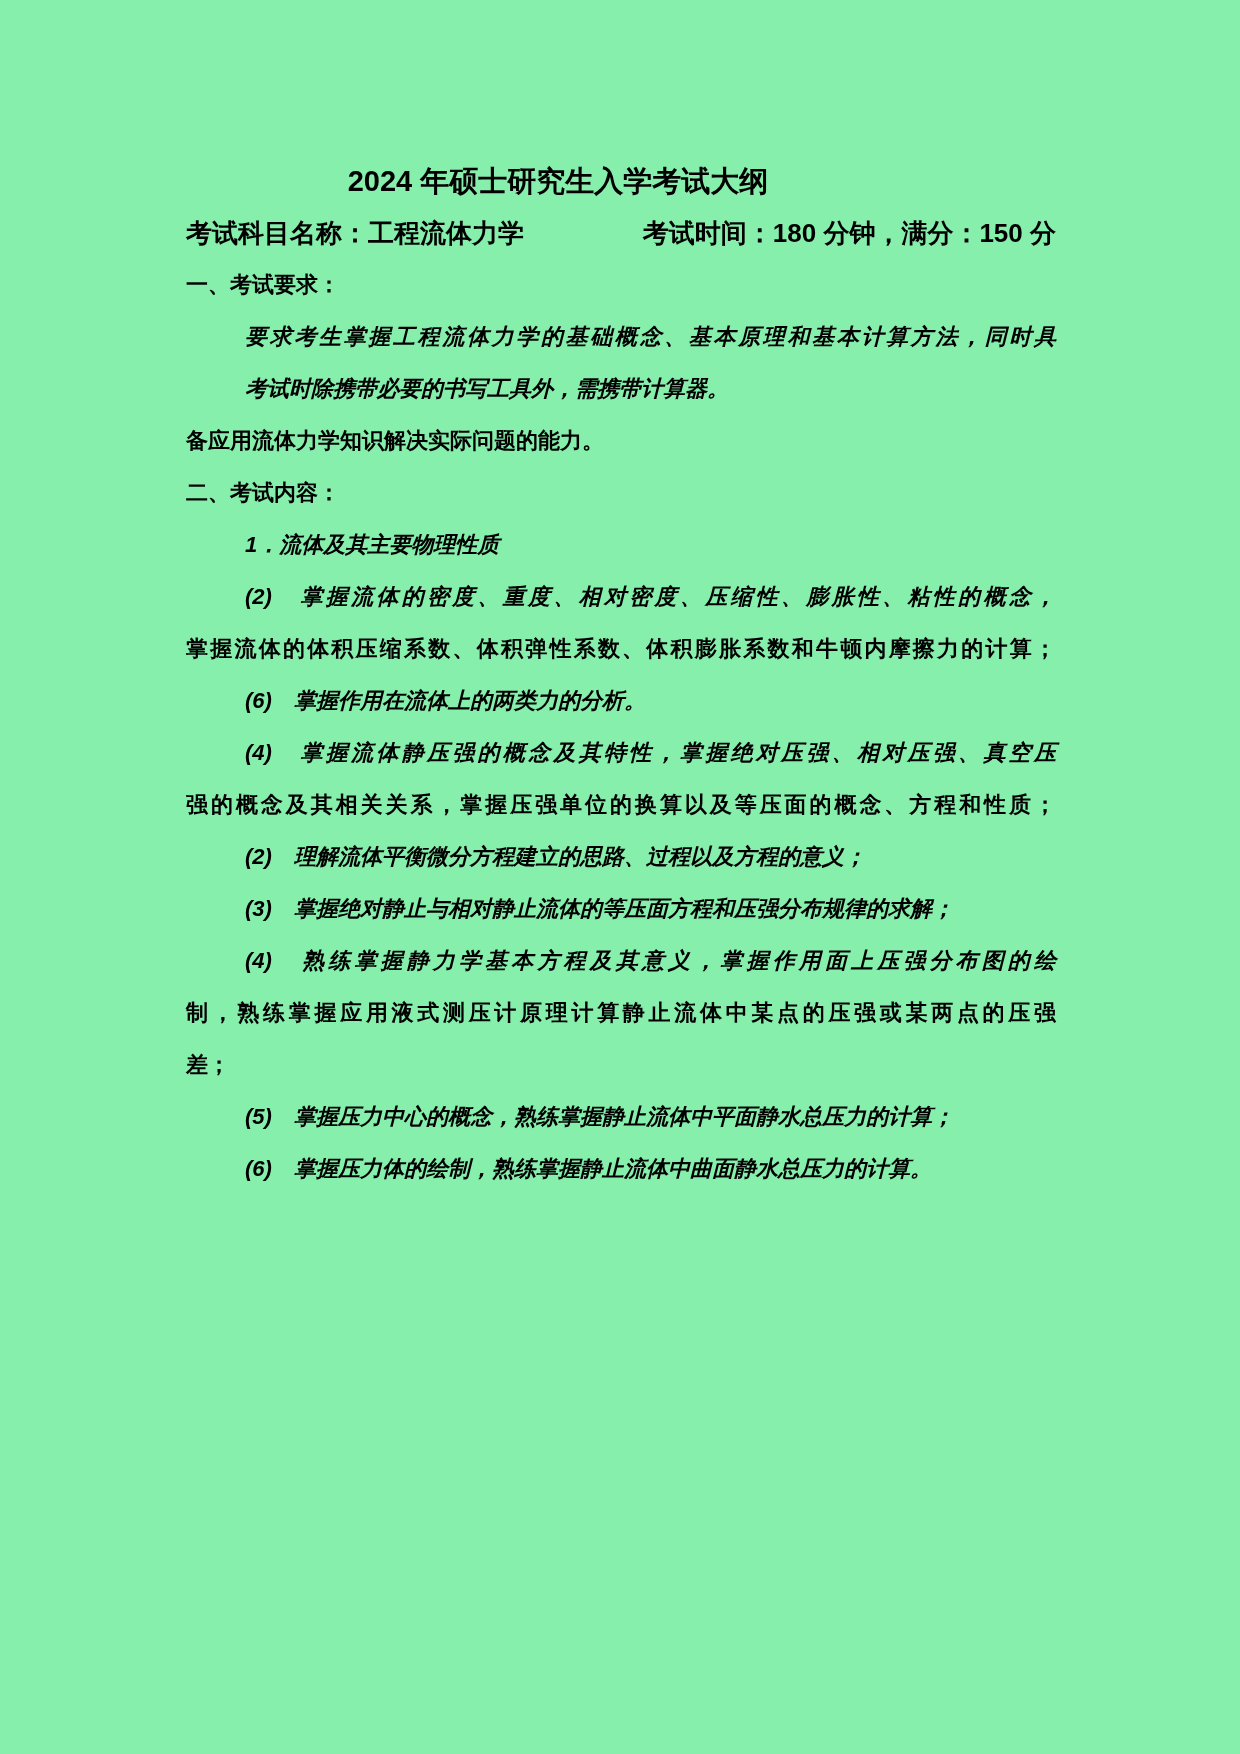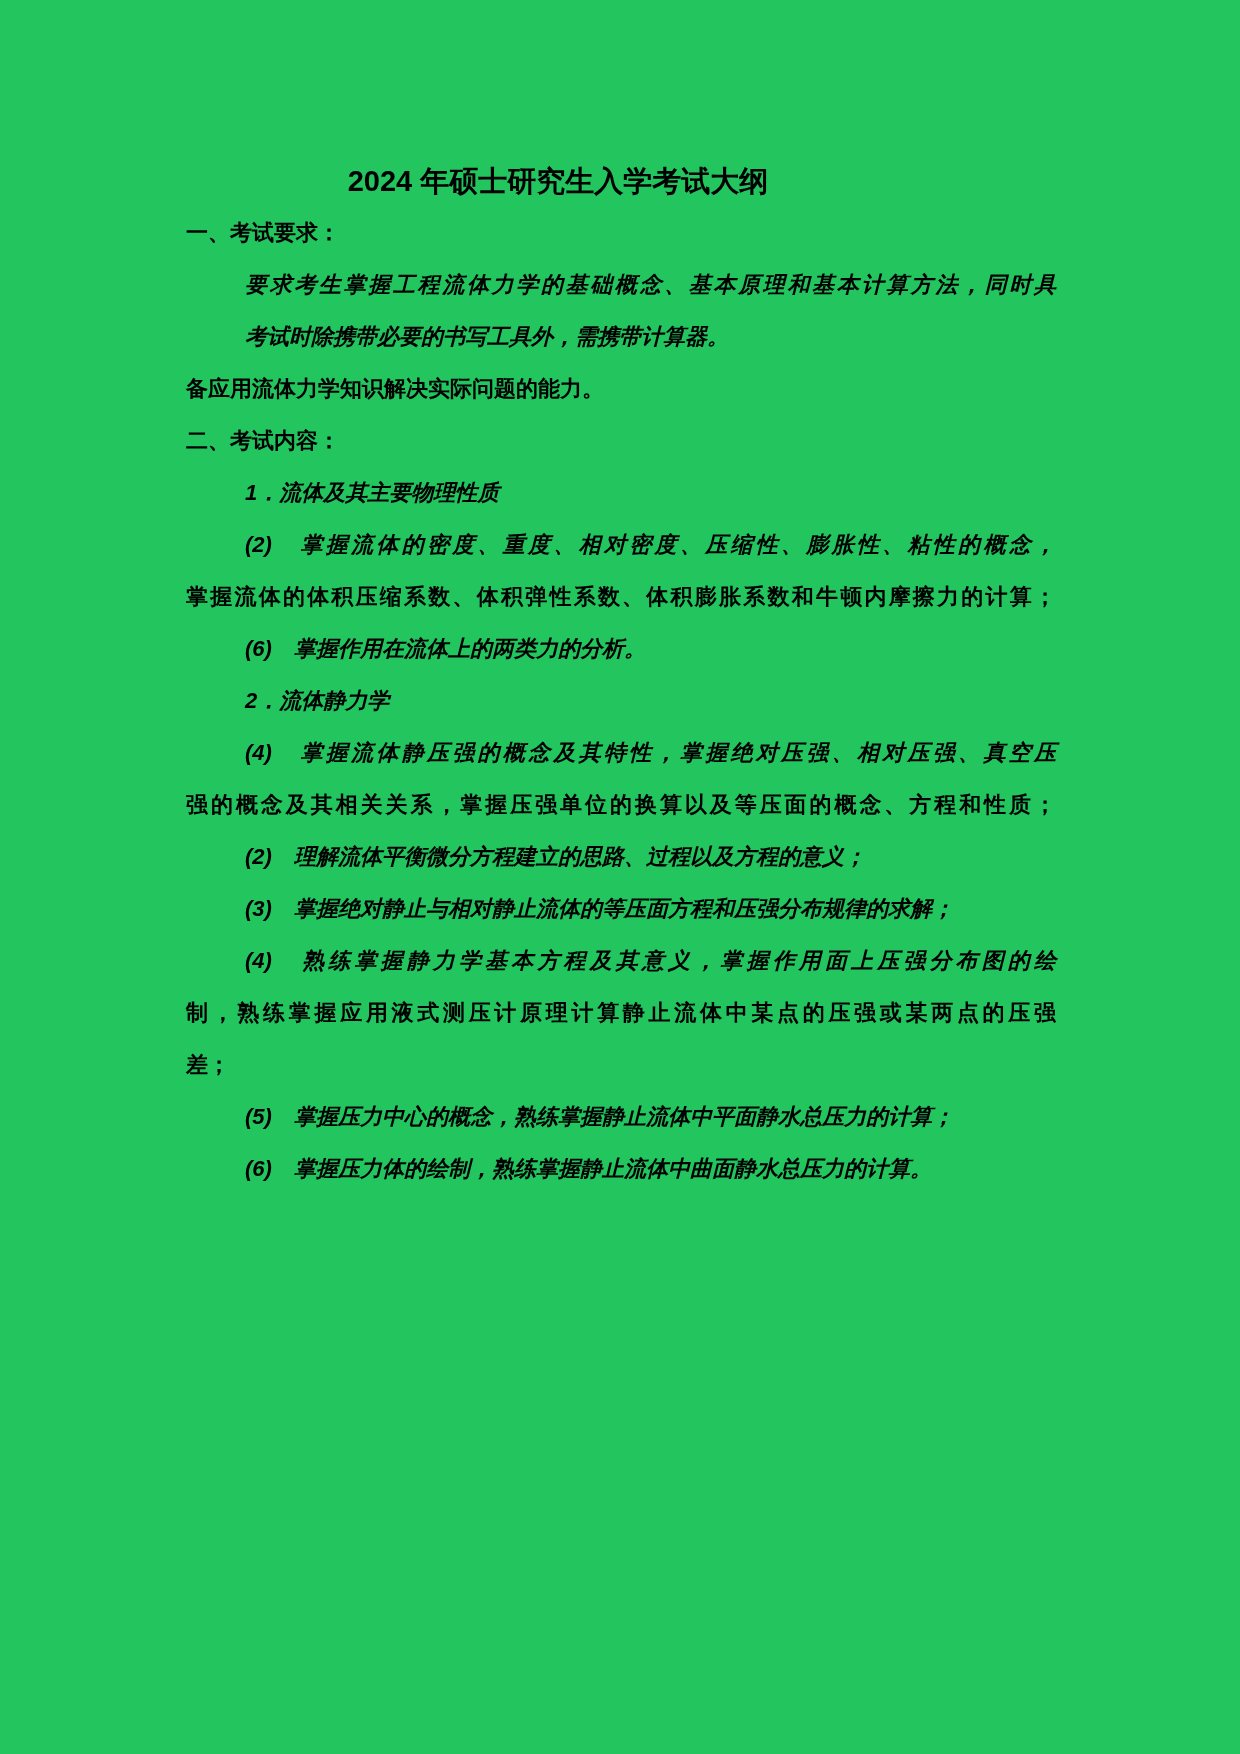--- a/index.html
+++ b/index.html
@@ -1,20 +1,20 @@
 <!DOCTYPE html>
 <html><head>
 <meta charset="utf-8">
 <style>
   html,body { margin:0; padding:0; background:#e8e8e8; }
   .page {
     position:relative;
     width:1240px; height:1754px;
     margin:0 auto;
-    background:#22c55e;
+    background:#86efac;
     color:#000000;
     font-family:"Liberation Sans", sans-serif;
     font-weight:700;
     overflow:hidden;
   }
   .content {
     position:absolute;
     left:186px; top:155px;
     width:870px;
   }
@@ -44,31 +44,34 @@
   }
 </style>
 </head>
 <body>
 
 <div class="page">
   <div class="content">
 
     <div class="doc-title">2024 年硕士研究生入学考试大纲</div>
 
+    <div class="meta-row">
+      <span>考试科目名称：工程流体力学</span>
+      <span>考试时间：180 分钟，满分：150 分</span>
+    </div>
 
     <div class="ln">一、考试要求：</div>
     <div class="ln ind just">要求考生掌握工程流体力学的基础概念、基本原理和基本计算方法，同时具</div>
     <div class="ln ind">考试时除携带必要的书写工具外，需携带计算器。</div>
     <div class="ln">备应用流体力学知识解决实际问题的能力。</div>
     <div class="ln">二、考试内容：</div>
     <div class="ln ind">1．流体及其主要物理性质</div>
     <div class="ln ind just">(2)　掌握流体的密度、重度、相对密度、压缩性、膨胀性、粘性的概念，</div>
     <div class="ln just">掌握流体的体积压缩系数、体积弹性系数、体积膨胀系数和牛顿内摩擦力的计算；</div>
     <div class="ln ind">(6)　掌握作用在流体上的两类力的分析。</div>
-    <div class="ln ind">2．流体静力学</div>
     <div class="ln ind just">(4)　掌握流体静压强的概念及其特性，掌握绝对压强、相对压强、真空压</div>
     <div class="ln just">强的概念及其相关关系，掌握压强单位的换算以及等压面的概念、方程和性质；</div>
     <div class="ln ind">(2)　理解流体平衡微分方程建立的思路、过程以及方程的意义；</div>
     <div class="ln ind">(3)　掌握绝对静止与相对静止流体的等压面方程和压强分布规律的求解；</div>
     <div class="ln ind just">(4)　熟练掌握静力学基本方程及其意义，掌握作用面上压强分布图的绘</div>
     <div class="ln just">制，熟练掌握应用液式测压计原理计算静止流体中某点的压强或某两点的压强</div>
     <div class="ln">差；</div>
     <div class="ln ind">(5)　掌握压力中心的概念，熟练掌握静止流体中平面静水总压力的计算；</div>
     <div class="ln ind">(6)　掌握压力体的绘制，熟练掌握静止流体中曲面静水总压力的计算。</div>
 

